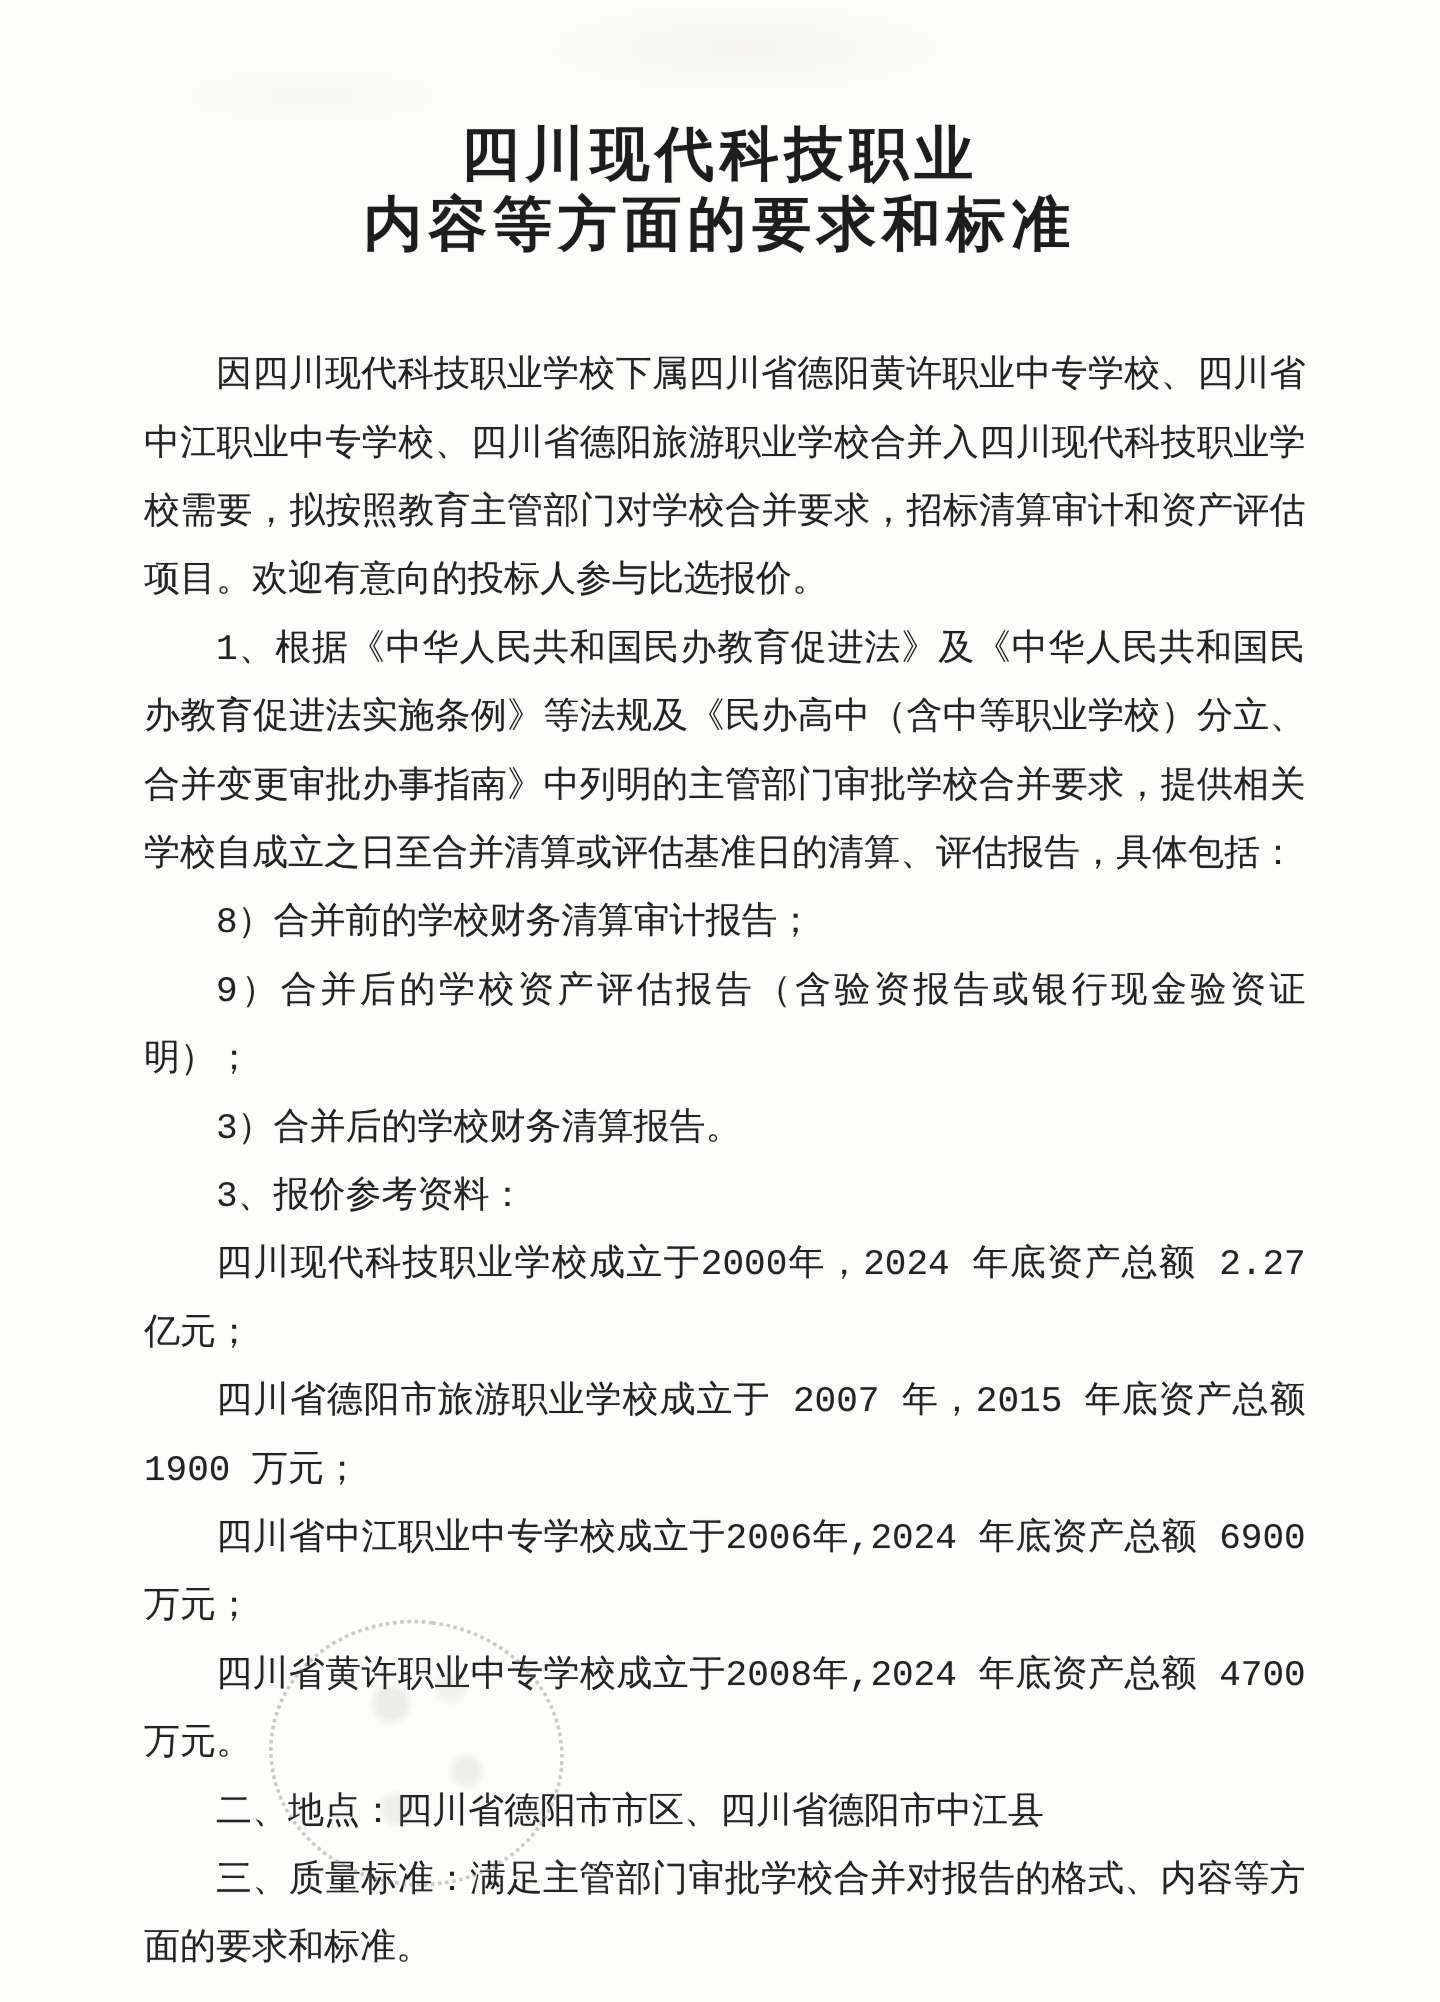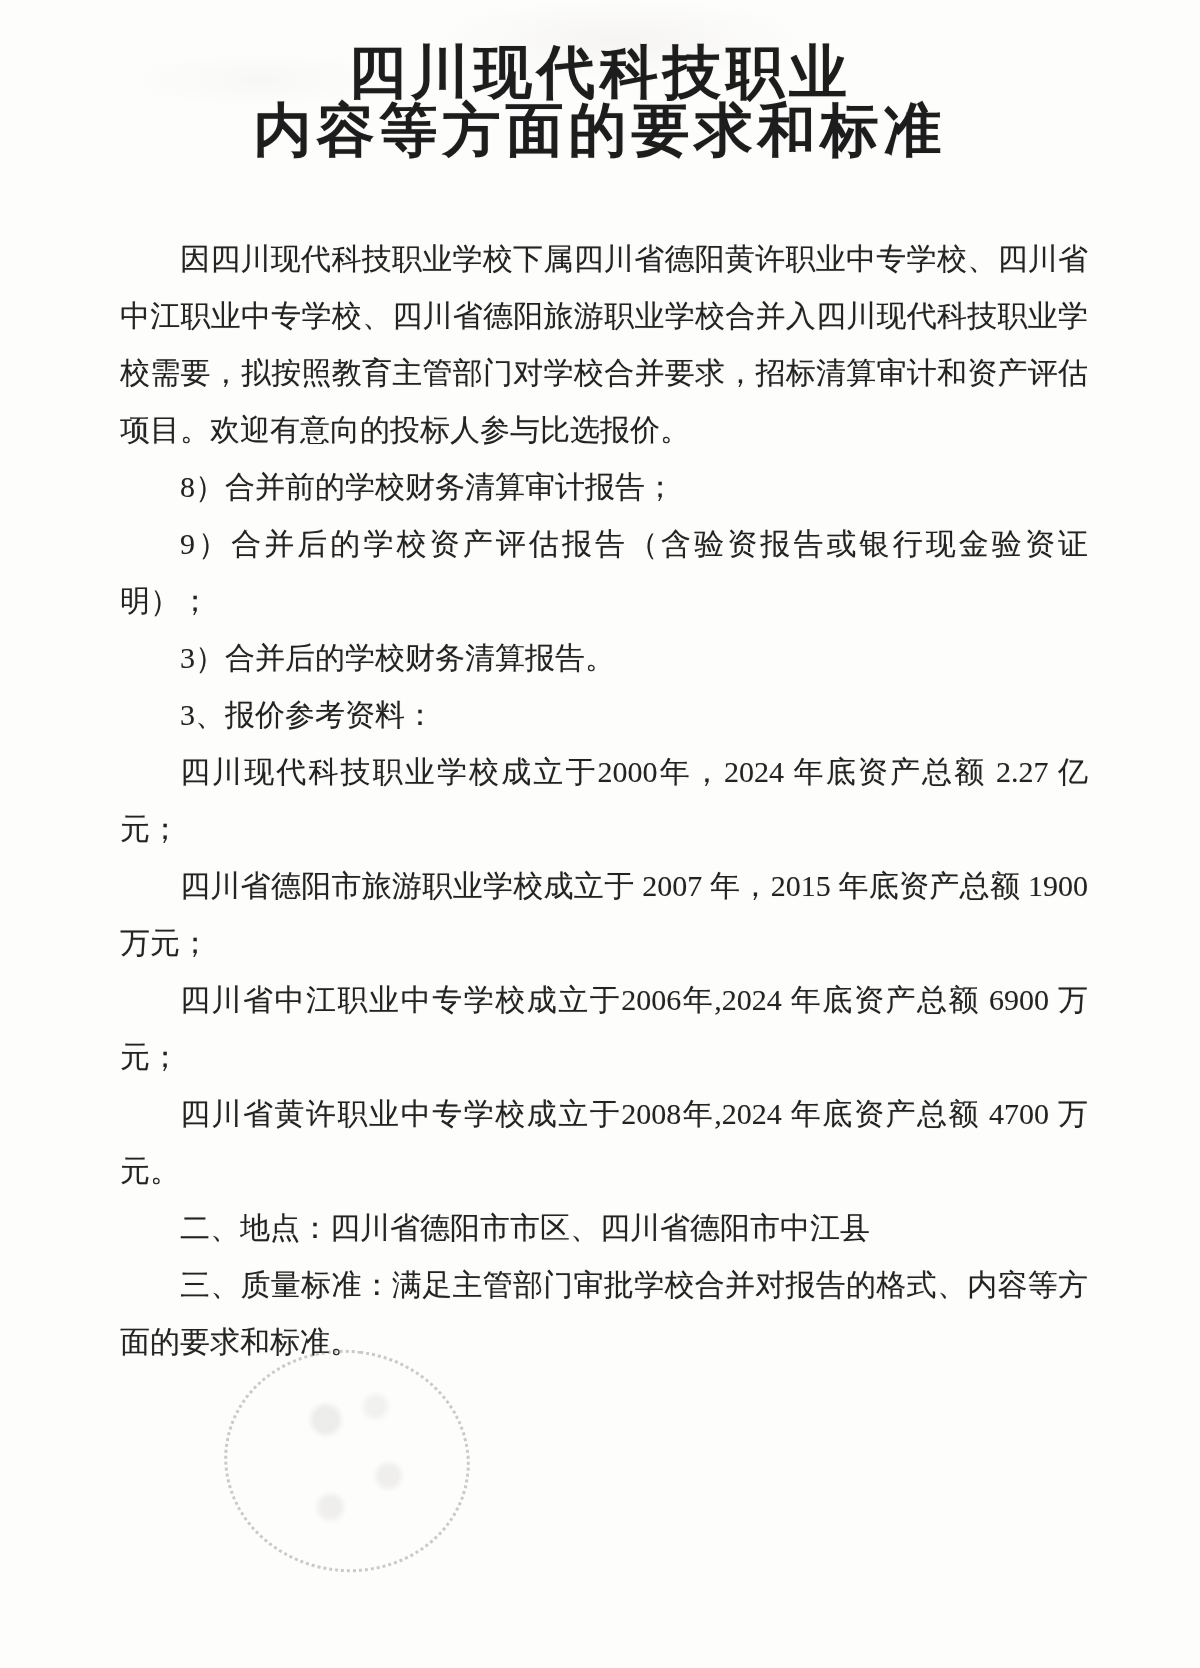--- a/index.html
+++ b/index.html
@@ -13,40 +13,41 @@
   }
   .page {
     position: absolute;
     inset: 0;
     background:
       radial-gradient(ellipse 260px 60px at 620px 40px, rgba(210,205,198,0.18), rgba(255,255,255,0) 70%),
       radial-gradient(ellipse 180px 40px at 260px 80px, rgba(215,212,206,0.14), rgba(255,255,255,0) 70%),
       #fdfdfc;
   }
   .doc-title {
-    margin-top: 44px;
+    margin-top: 100px;
     text-align: center;
-    font-size: 58px;
+    font-size: 49px;
     font-weight: 700;
     line-height: 58px;
     letter-spacing: 5px;
     color: #1d1d1d;
     text-shadow: 0 0 1px rgba(40,40,40,0.35);
   }
   .doc-body {
     margin: 70px 112px 0 120px;
     font-size: 30px;
     line-height: 57px;
     text-align: justify;
     color: #232323;
   }
   .doc-body p {
     margin: 0;
     text-indent: 2em;
     text-shadow: 0 0 1px rgba(50,50,50,0.25);
+    font-family: Liberation Mono, monospace;
   }
   .stamp-bleed {
     position: absolute;
     left: 224px;
     top: 1350px;
     width: 240px;
     height: 216px;
     border-radius: 50%;
     border: 3px dotted rgba(135,132,128,0.42);
     transform: rotate(7deg);
@@ -69,20 +70,21 @@
 
 <div class="page">
 
   <div class="doc-title">
     <div>四川现代科技职业</div>
     <div>内容等方面的要求和标准</div>
   </div>
 
   <div class="doc-body">
     <p>因四川现代科技职业学校下属四川省德阳黄许职业中专学校、四川省中江职业中专学校、四川省德阳旅游职业学校合并入四川现代科技职业学校需要，拟按照教育主管部门对学校合并要求，招标清算审计和资产评估项目。欢迎有意向的投标人参与比选报价。</p>
+    <p>1、根据《中华人民共和国民办教育促进法》及《中华人民共和国民办教育促进法实施条例》等法规及《民办高中（含中等职业学校）分立、合并变更审批办事指南》中列明的主管部门审批学校合并要求，提供相关学校自成立之日至合并清算或评估基准日的清算、评估报告，具体包括：</p>
     <p>8）合并前的学校财务清算审计报告；</p>
     <p>9）合并后的学校资产评估报告（含验资报告或银行现金验资证明）；</p>
     <p>3）合并后的学校财务清算报告。</p>
     <p>3、报价参考资料：</p>
     <p>四川现代科技职业学校成立于2000年，2024 年底资产总额 2.27 亿元；</p>
     <p>四川省德阳市旅游职业学校成立于 2007 年，2015 年底资产总额 1900 万元；</p>
     <p>四川省中江职业中专学校成立于2006年,2024 年底资产总额 6900 万元；</p>
     <p>四川省黄许职业中专学校成立于2008年,2024 年底资产总额 4700 万元。</p>
     <p>二、地点：四川省德阳市市区、四川省德阳市中江县</p>
     <p>三、质量标准：满足主管部门审批学校合并对报告的格式、内容等方面的要求和标准。</p>

